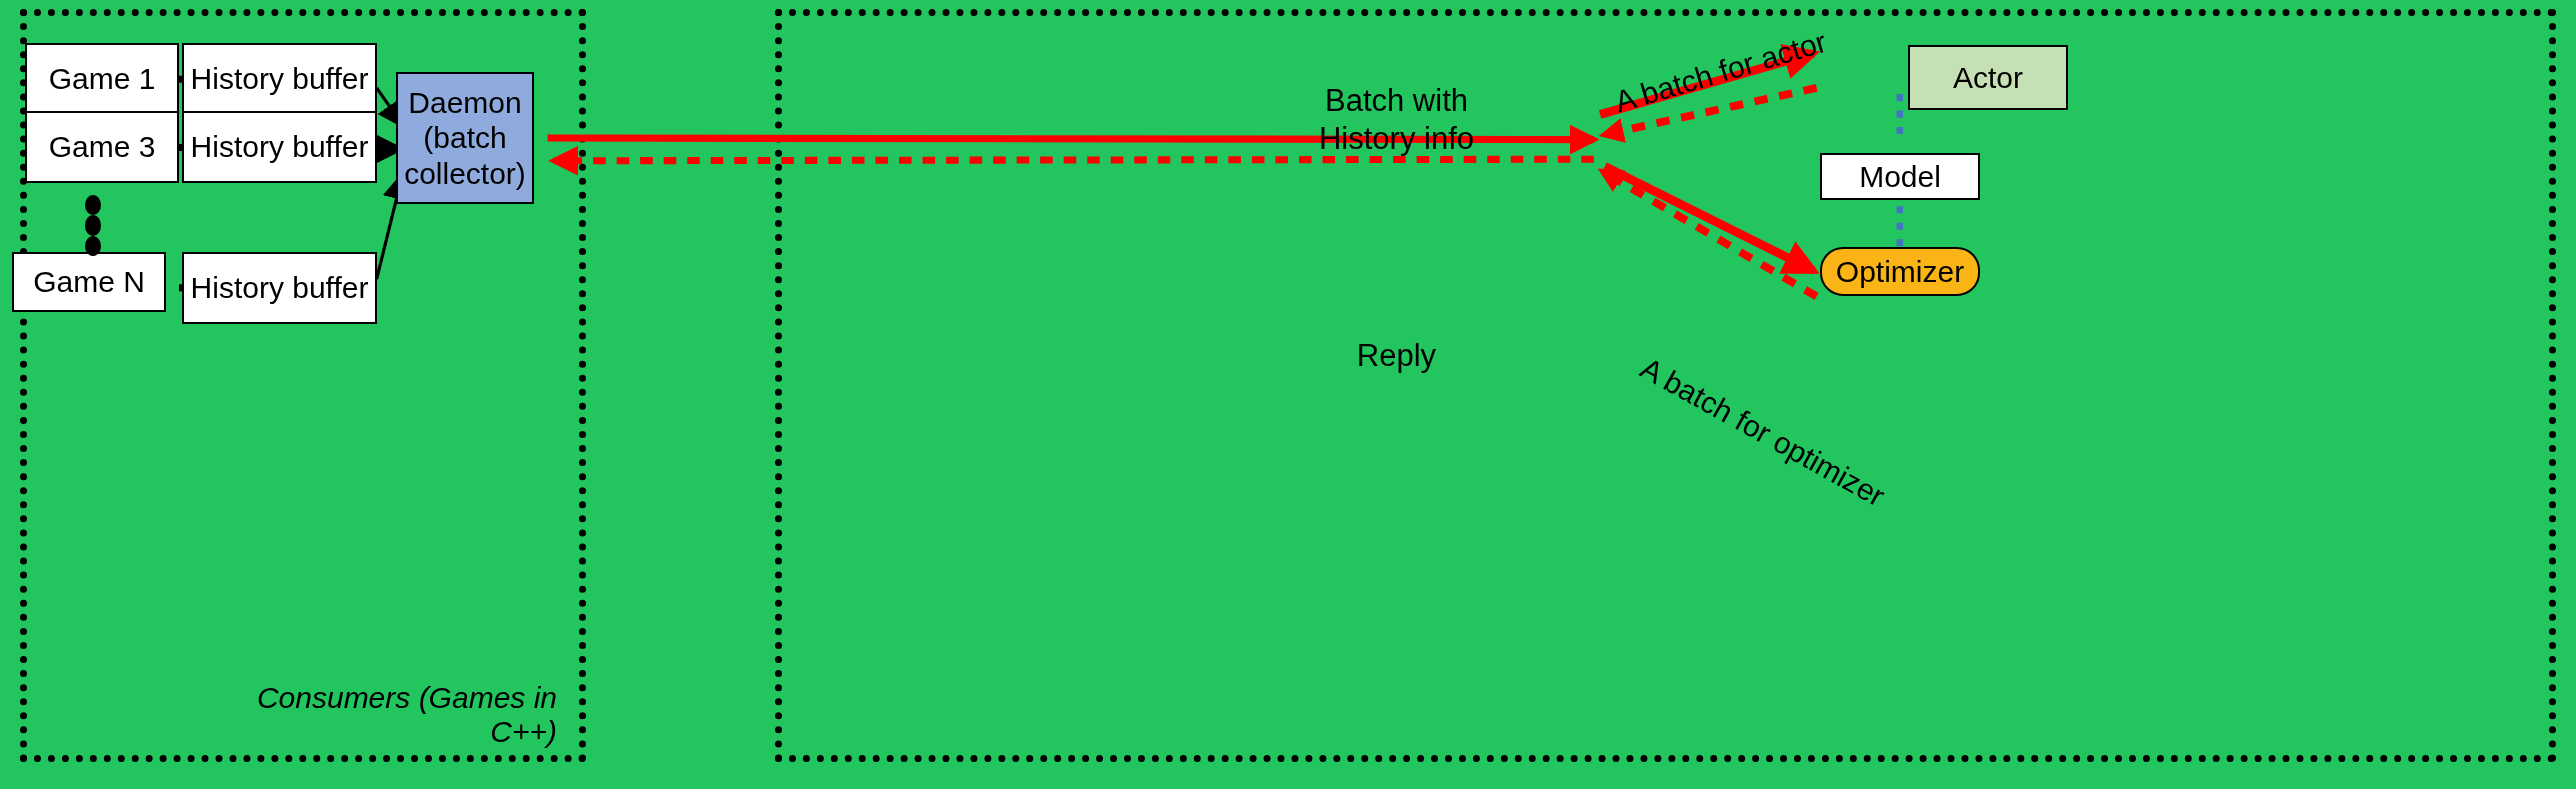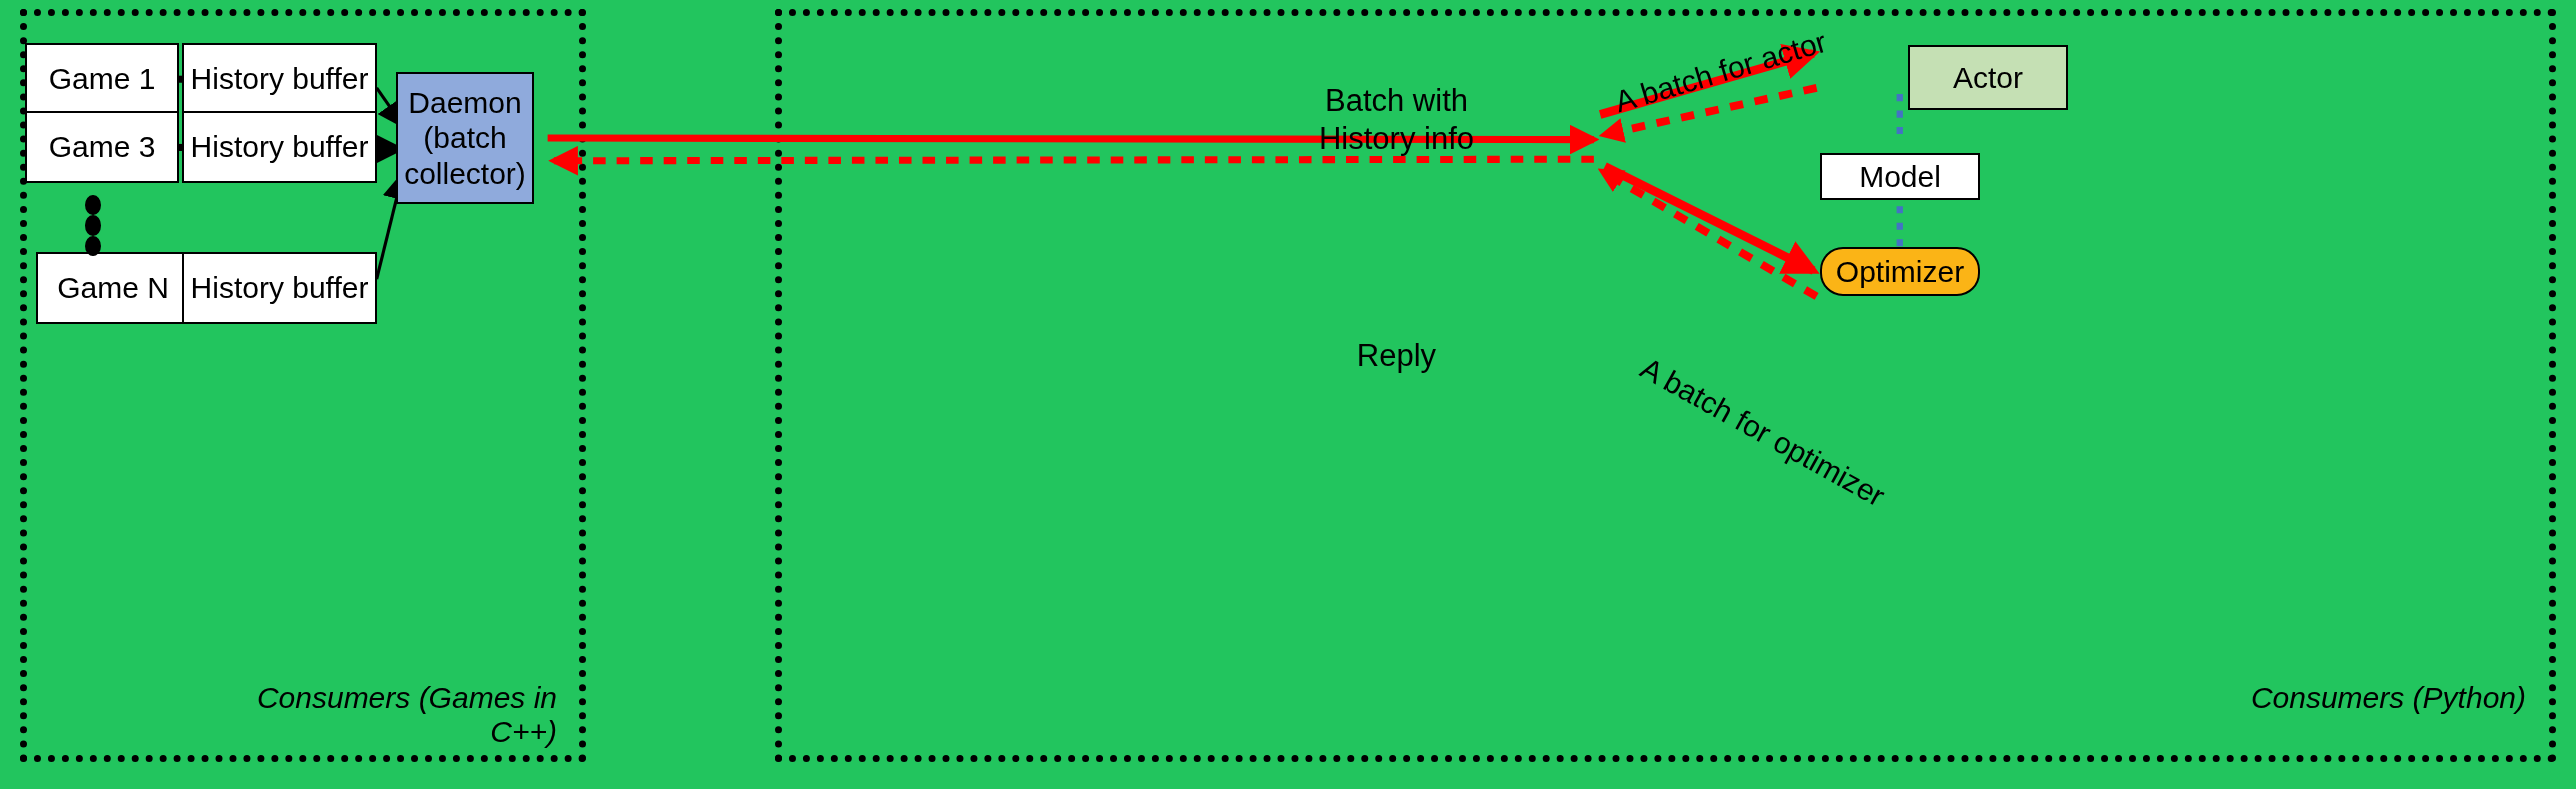--- a/index.html
+++ b/index.html
@@ -44,21 +44,21 @@
     white-space: pre-line;
   }
   .node.daemon    { background: #8FAADC; font-size: 30px; }
   .node.actor     { background: #C5E0B4; }
   .node.optimizer { background: #FBB416; border-radius: 23px; }
   .node.model     { background: #ffffff; }
 
   
   #game-1 { left: 25px; top: 43px;  width: 154px; height: 72px; }
   #game-2 { left: 25px; top: 111px; width: 154px; height: 72px; }
-  #game-n { left: 36px; top: 252px; width: 154px; height: 72px; }
+  #game-n { left: 12px; top: 252px; width: 154px; height: 60px; }
 
   
   #hist-1 { left: 182px; top: 43px;  width: 195px; height: 72px; }
   #hist-2 { left: 182px; top: 111px; width: 195px; height: 72px; }
   #hist-n { left: 182px; top: 252px; width: 195px; height: 72px; }
 
   
   #daemon { left: 396px; top: 72px; width: 138px; height: 132px; }
 
   
@@ -204,16 +204,15 @@
   <div class="node optimizer" id="optimizer">Optimizer</div>
 
   <div class="label" id="batch-history-label">Batch with
 History info</div>
   <div class="label" id="reply-label">Reply</div>
 
   <div class="diag-label" id="batch-actor-label">A batch for actor</div>
   <div class="diag-label" id="batch-optimizer-label">A batch for optimizer</div>
 
   <div class="panel-caption" id="producer-caption">Consumers (Games in C++)</div>
-  <div class="panel-caption" id="consumer-caption">Consumers (Python)</div>
 
 </div>
 
 
 </body></html>

